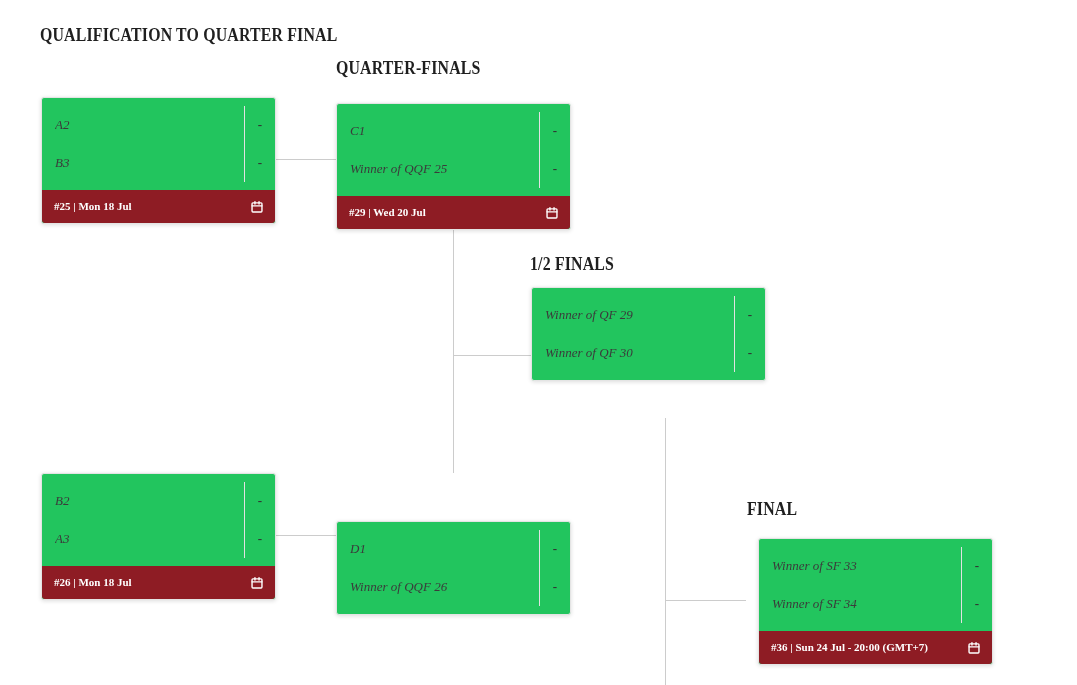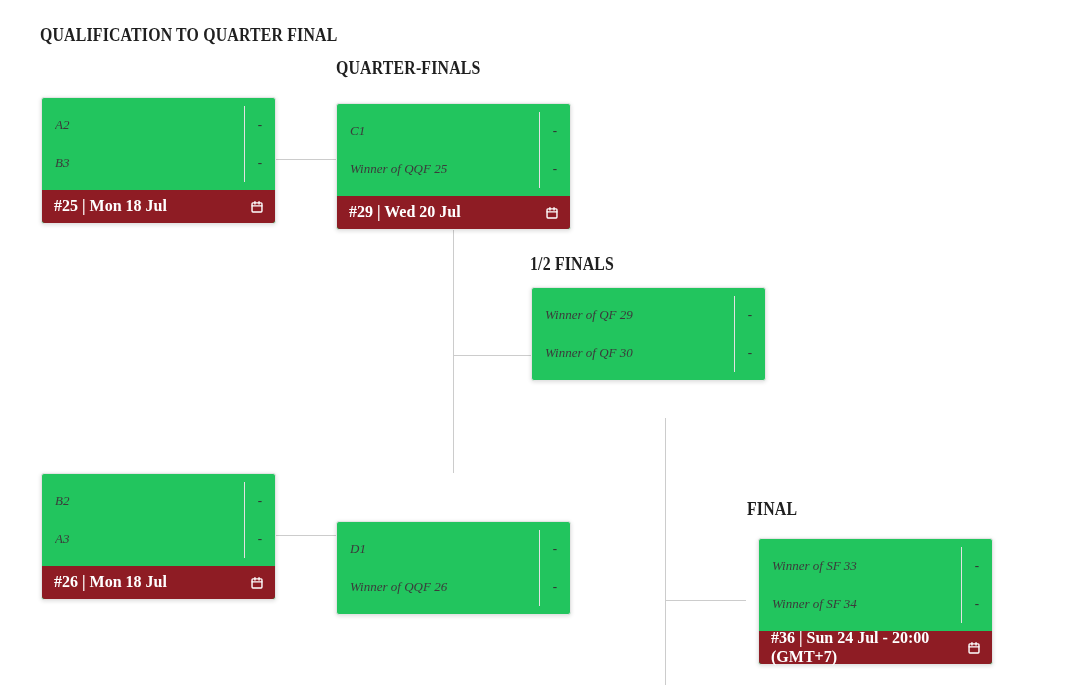--- a/index.html
+++ b/index.html
@@ -85,21 +85,21 @@
     height: 33px;
     background: var(--accent);
     color: #ffffff;
     display: flex;
     align-items: center;
     padding: 0 11px 0 12px;
     border-radius: 0 0 3px 3px;
   }
   .footer-label {
     flex: 1;
-    font-size: 16px;
+    font-size: 11px;
     font-weight: 700;
     line-height: 1.15;
     padding-right: 6px;
   }
   .calendar-icon {
     width: 14px;
     height: 14px;
     display: flex;
     align-items: center;
     justify-content: center;

